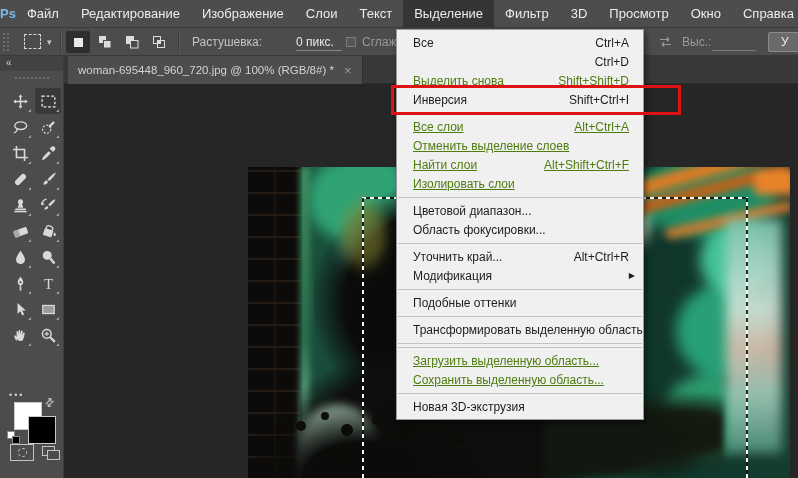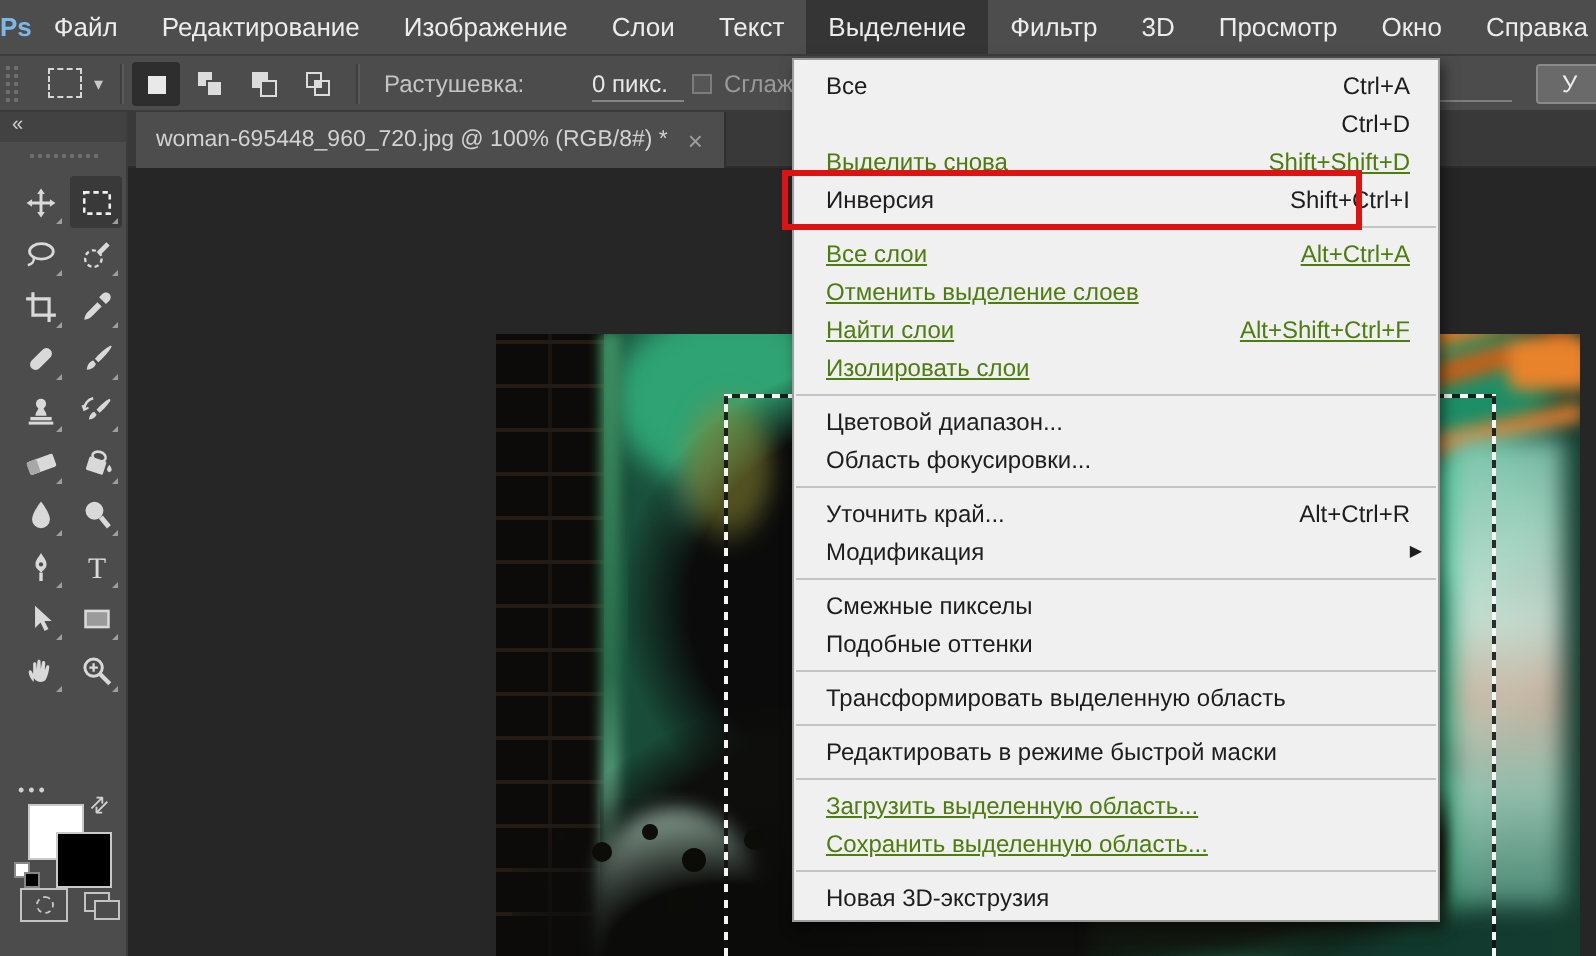--- a/index.html
+++ b/index.html
@@ -120,21 +120,21 @@
   .branches{left:296px;top:226px;width:180px;height:85px;filter:blur(3px);
             background:radial-gradient(ellipse at 30% 60%,#12170f 38%,transparent 68%),
                        radial-gradient(ellipse at 75% 45%,#151a10 30%,transparent 62%);}
   .ants{background:repeating-linear-gradient(90deg,#f5f5f5 0 4px,rgba(15,15,15,.85) 4px 8px);}
   .ants.vert{background:repeating-linear-gradient(0deg,#f5f5f5 0 4px,rgba(15,15,15,.85) 4px 8px);}
   .ants-top{left:114px;top:30px;width:386px;height:2px;}
   .ants-left{left:114px;top:30px;width:2px;height:281px;}
   .ants-right{left:498px;top:30px;width:2px;height:281px;}
 
   
-  .menu-panel{position:absolute;left:396px;top:29px;width:324px;z-index:40;
+  .menu-panel{position:absolute;left:396px;top:29px;width:248px;z-index:40;
               background:#f0f0f0;border:1px solid #9b9b9b;box-shadow:2px 3px 6px rgba(0,0,0,.5);
               padding:3px 0 2px;}
   .mp-item{height:19px;display:flex;align-items:center;padding:0 14px 0 16px;
            font-size:12px;color:#1d1d1d;white-space:nowrap;}
   .mp-item .shortcut{margin-left:auto;}
   .mp-item.disabled{color:#4d7c0f;text-decoration:underline;}
   .mp-item .sub-arrow{margin-left:auto;font-size:8px;margin-right:-6px;}
   .mp-sep{border-top:1px solid #c3c3c3;margin:3.5px 1px;}
   .red-box{position:absolute;left:391px;top:85px;width:290px;height:30px;z-index:45;
            border:3px solid #de1212;}
@@ -435,33 +435,27 @@
       <div class="mp-item">
         <span class="label">Уточнить край...</span>
         <span class="shortcut">Alt+Ctrl+R</span>
       </div>
       <div class="mp-item">
         <span class="label">Модификация</span>
         <span class="sub-arrow">▶</span>
       </div>
       <div class="mp-sep"></div>
       <div class="mp-item">
-        <span class="label">Смежные пикселы</span>
-      </div>
-      <div class="mp-item">
         <span class="label">Подобные оттенки</span>
       </div>
       <div class="mp-sep"></div>
       <div class="mp-item">
         <span class="label">Трансформировать выделенную область</span>
       </div>
       <div class="mp-sep"></div>
-      <div class="mp-item">
-        <span class="label">Редактировать в режиме быстрой маски</span>
-      </div>
       <div class="mp-sep"></div>
       <div class="mp-item disabled">
         <span class="label">Загрузить выделенную область...</span>
       </div>
       <div class="mp-item disabled">
         <span class="label">Сохранить выделенную область...</span>
       </div>
       <div class="mp-sep"></div>
       <div class="mp-item">
         <span class="label">Новая 3D-экструзия</span>

